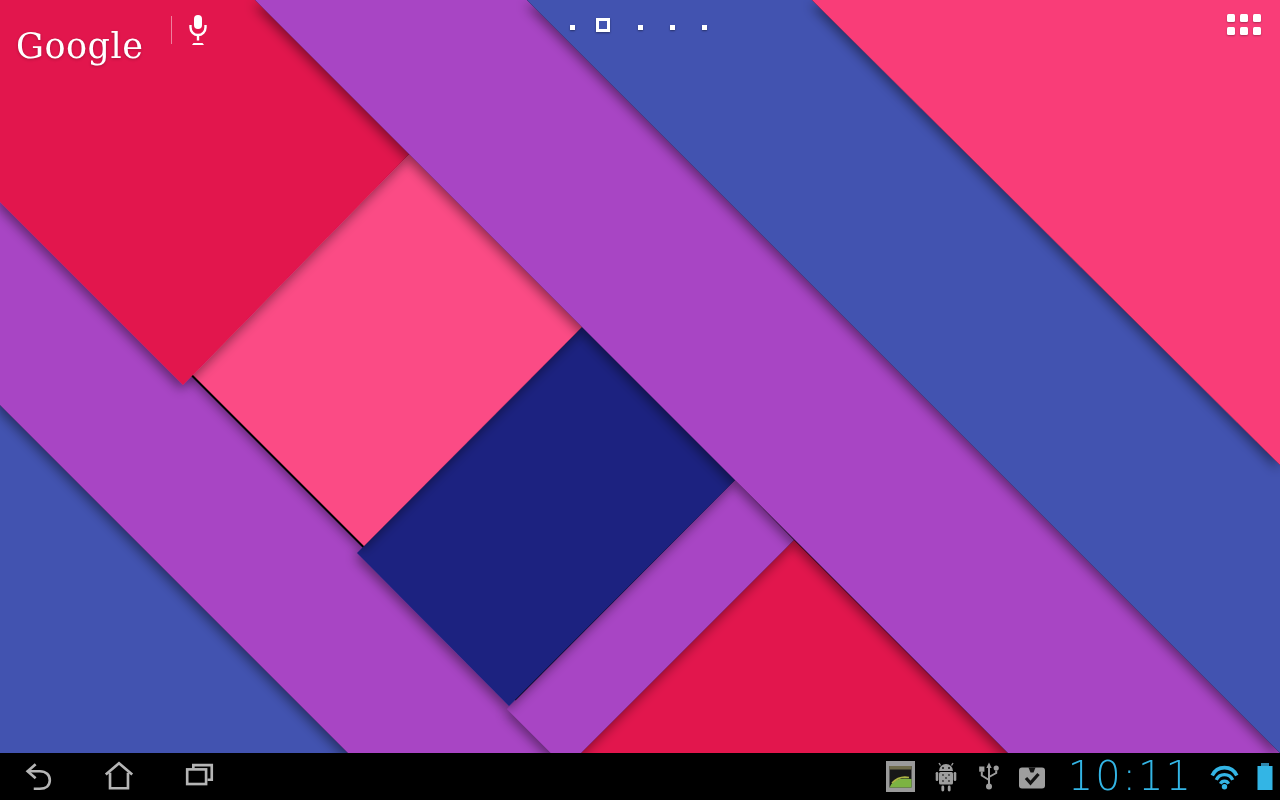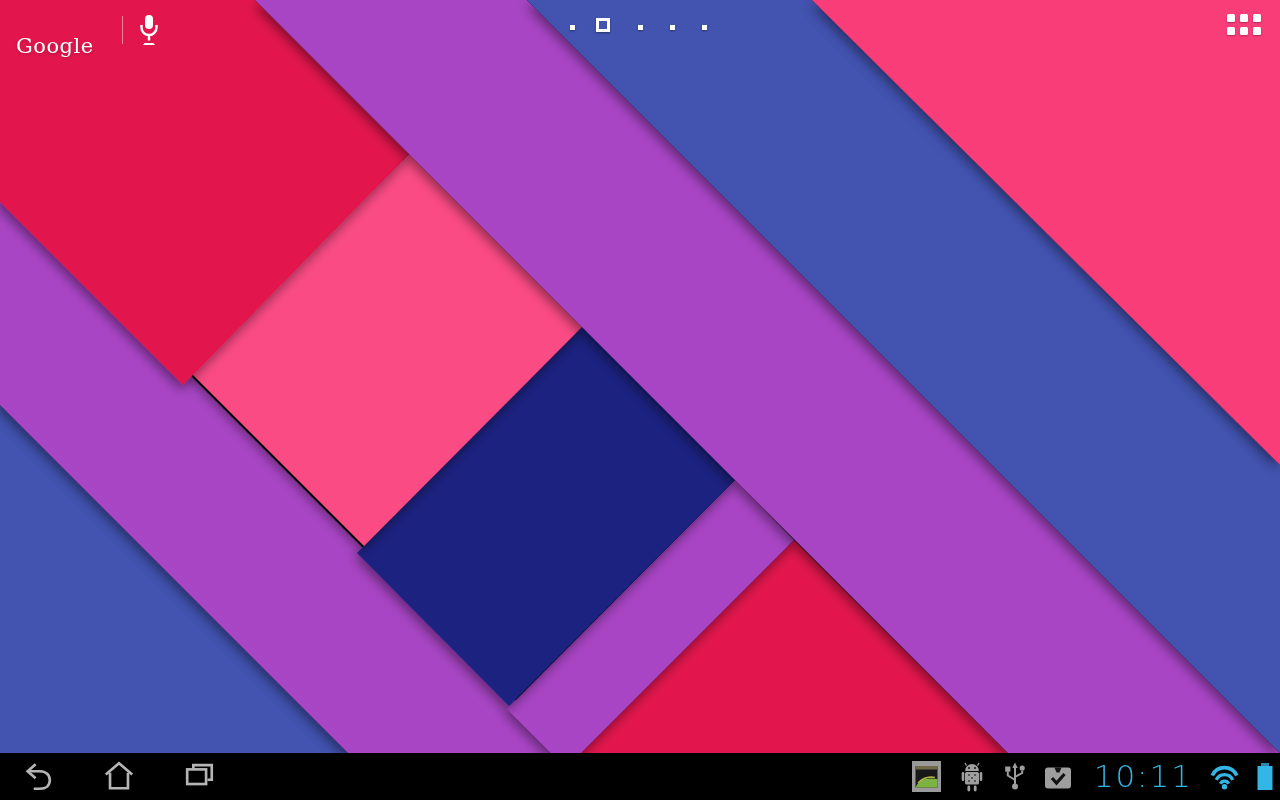--- a/index.html
+++ b/index.html
@@ -8,21 +8,21 @@
   #screen { position:relative; width:1280px; height:800px; overflow:hidden; }
 
   
   #wallpaper { position:absolute; left:0; top:0; }
 
   
   #topbar { position:absolute; left:0; top:0; width:1280px; height:60px; }
 
   #search-widget { position:absolute; left:16px; top:12px; height:36px;
                    display:flex; align-items:center; cursor:pointer; }
-  #google-logo { font-family:"DejaVu Serif", serif; font-size:21px; line-height:32px;
+  #google-logo { font-family:"DejaVu Serif", serif; font-size:35px; line-height:32px;
                  color:#ffffff; letter-spacing:0.5px;
                  text-shadow:0 1px 3px rgba(0,0,0,0.25);margin-top:32px; }
   #widget-divider { width:1px; height:28px; background:rgba(255,255,255,0.45);
                     margin-left:28px; }
   #mic-btn { margin-left:15px; display:flex; align-items:center; cursor:pointer; }
 
   #page-indicator { position:absolute; left:560px; top:14px; width:170px; height:30px; }
   .dot { position:absolute; width:5px; height:5px; background:#fff; top:11px;
          box-shadow:0 1px 2px rgba(0,0,0,0.4); cursor:pointer; }
   .dot-current { position:absolute; width:14px; height:14px; background:transparent;
@@ -38,21 +38,21 @@
   
   #navbar { position:absolute; left:0; bottom:0; width:1280px; height:47px;
             background:#000; }
   .navbtn { position:absolute; top:6px; width:34px; height:34px; cursor:pointer; }
   #back-btn    { left:21px; }
   #home-btn    { left:102px; }
   #recents-btn { left:182px; }
 
   #status-tray { position:absolute; right:6px; top:0; height:47px;
                  display:flex; align-items:center; gap:15px; cursor:pointer; }
-  #clock { font-size:31px; font-weight:300; color:#33B5E5; letter-spacing:2px;
+  #clock { font-size:40px; font-weight:300; color:#33B5E5; letter-spacing:2px;
            line-height:47px; margin-left:6px; }
   .tray-ic { display:flex; align-items:center; }
 </style>
 </head>
 <body>
 
 <div id="screen">
 
   <svg id="wallpaper" width="1280" height="800" viewBox="0 0 1280 800">
     <defs>

